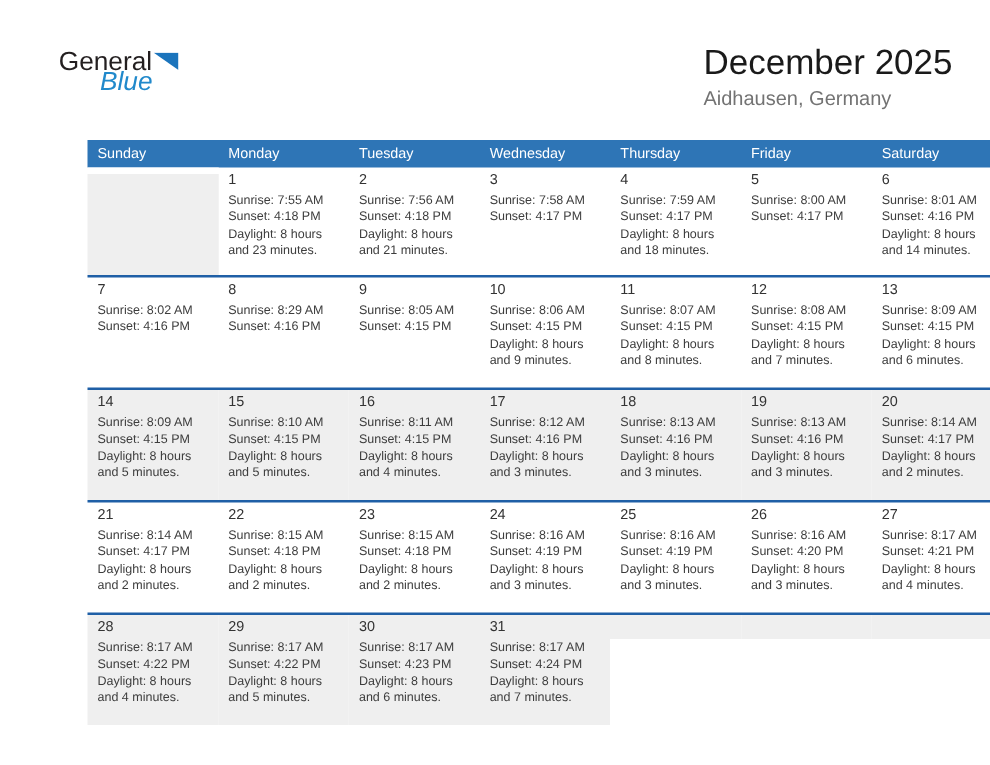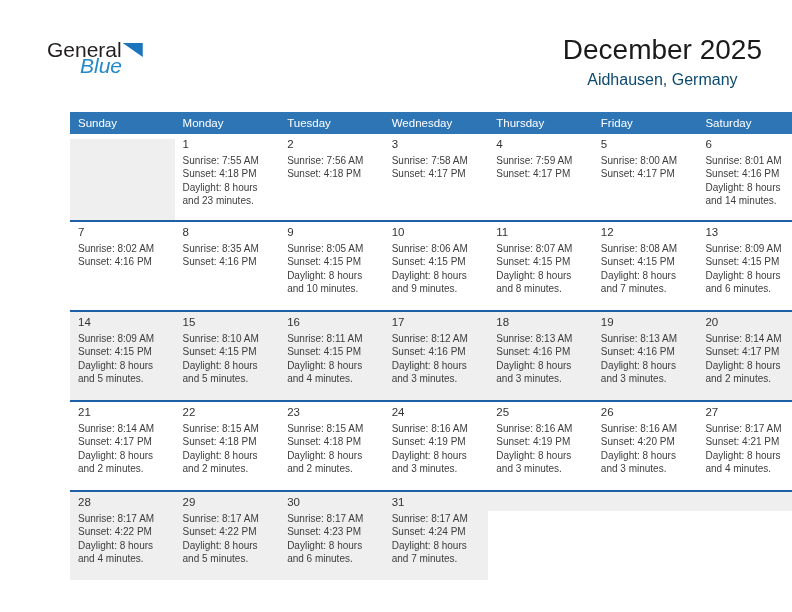--- a/index.html
+++ b/index.html
@@ -9,23 +9,23 @@
   
   .logo { position:absolute; left:47px; top:40px; width:76px; }
   .logo-top { font-size:21px; color:#231f20; letter-spacing:0px; line-height:20px; white-space:nowrap; }
   .logo-triangle { display:inline-block; width:20px; height:14px; vertical-align:baseline;
                    background:var(--triangle-color,#1b74bc);
                    clip-path:polygon(0 0,100% 0,100% 100%); margin-left:1px; }
   .logo-bottom { font-size:21px; color:var(--blue-text-color,#2189cb); text-align:right;
                  line-height:18px; margin-top:-3px; padding-right:1px;font-style:italic; }
 
   
-  .title-block { position:absolute; right:30px; top:34px; text-align:center; }
+  .title-block { position:absolute; right:30px; top:34px; text-align:left; }
   .cal-title { font-size:28px; color:#1a1a1a; line-height:32px; }
-  .cal-subtitle { font-size:16px; color:#0c4a6e; line-height:20px; margin-top:4px; }
+  .cal-subtitle { font-size:16px; color:#737373; line-height:20px; margin-top:4px; }
 
   
   .calendar { position:absolute; left:30px; top:112px; width:732px;margin-left:40px; }
   .cal-header { display:grid; grid-template-columns:repeat(7,1fr); background:var(--header-bg,#2e75b6); height:22px; align-items:center; }
   .dow { color:#ffffff; font-size:11.5px; padding-left:8px; }
 
   .week { display:grid; grid-template-columns:repeat(7,1fr); height:86px; }
   .week.bordered { border-top:2px solid var(--week-border,#1f5fa6); height:88px; }
 
   .cell { padding:2px 6px 0 8px; overflow:hidden; }
@@ -69,30 +69,32 @@
           <div class="cell">
             <div class="num">1</div>
             <div class="detail">Sunrise: 7:55 AM</div>
             <div class="detail">Sunset: 4:18 PM</div>
             <div class="detail">Daylight: 8 hours and 23 minutes.</div>
           </div>
           <div class="cell">
             <div class="num">2</div>
             <div class="detail">Sunrise: 7:56 AM</div>
             <div class="detail">Sunset: 4:18 PM</div>
+            <div class="detail">Daylight: 8 hours and 21 minutes.</div>
           </div>
           <div class="cell">
             <div class="num">3</div>
             <div class="detail">Sunrise: 7:58 AM</div>
             <div class="detail">Sunset: 4:17 PM</div>
           </div>
           <div class="cell">
             <div class="num">4</div>
             <div class="detail">Sunrise: 7:59 AM</div>
             <div class="detail">Sunset: 4:17 PM</div>
+            <div class="detail">Daylight: 8 hours and 18 minutes.</div>
           </div>
           <div class="cell">
             <div class="num">5</div>
             <div class="detail">Sunrise: 8:00 AM</div>
             <div class="detail">Sunset: 4:17 PM</div>
           </div>
           <div class="cell">
             <div class="num">6</div>
             <div class="detail">Sunrise: 8:01 AM</div>
             <div class="detail">Sunset: 4:16 PM</div>
@@ -100,28 +102,27 @@
           </div>
         </div>
         <div class="week bordered">
           <div class="cell">
             <div class="num">7</div>
             <div class="detail">Sunrise: 8:02 AM</div>
             <div class="detail">Sunset: 4:16 PM</div>
           </div>
           <div class="cell">
             <div class="num">8</div>
-            <div class="detail">Sunrise: 8:35 AM</div>
+            <div class="detail">Sunrise: 8:29 AM</div>
             <div class="detail">Sunset: 4:16 PM</div>
           </div>
           <div class="cell">
             <div class="num">9</div>
             <div class="detail">Sunrise: 8:05 AM</div>
             <div class="detail">Sunset: 4:15 PM</div>
-            <div class="detail">Daylight: 8 hours and 10 minutes.</div>
           </div>
           <div class="cell">
             <div class="num">10</div>
             <div class="detail">Sunrise: 8:06 AM</div>
             <div class="detail">Sunset: 4:15 PM</div>
             <div class="detail">Daylight: 8 hours and 9 minutes.</div>
           </div>
           <div class="cell">
             <div class="num">11</div>
             <div class="detail">Sunrise: 8:07 AM</div>

